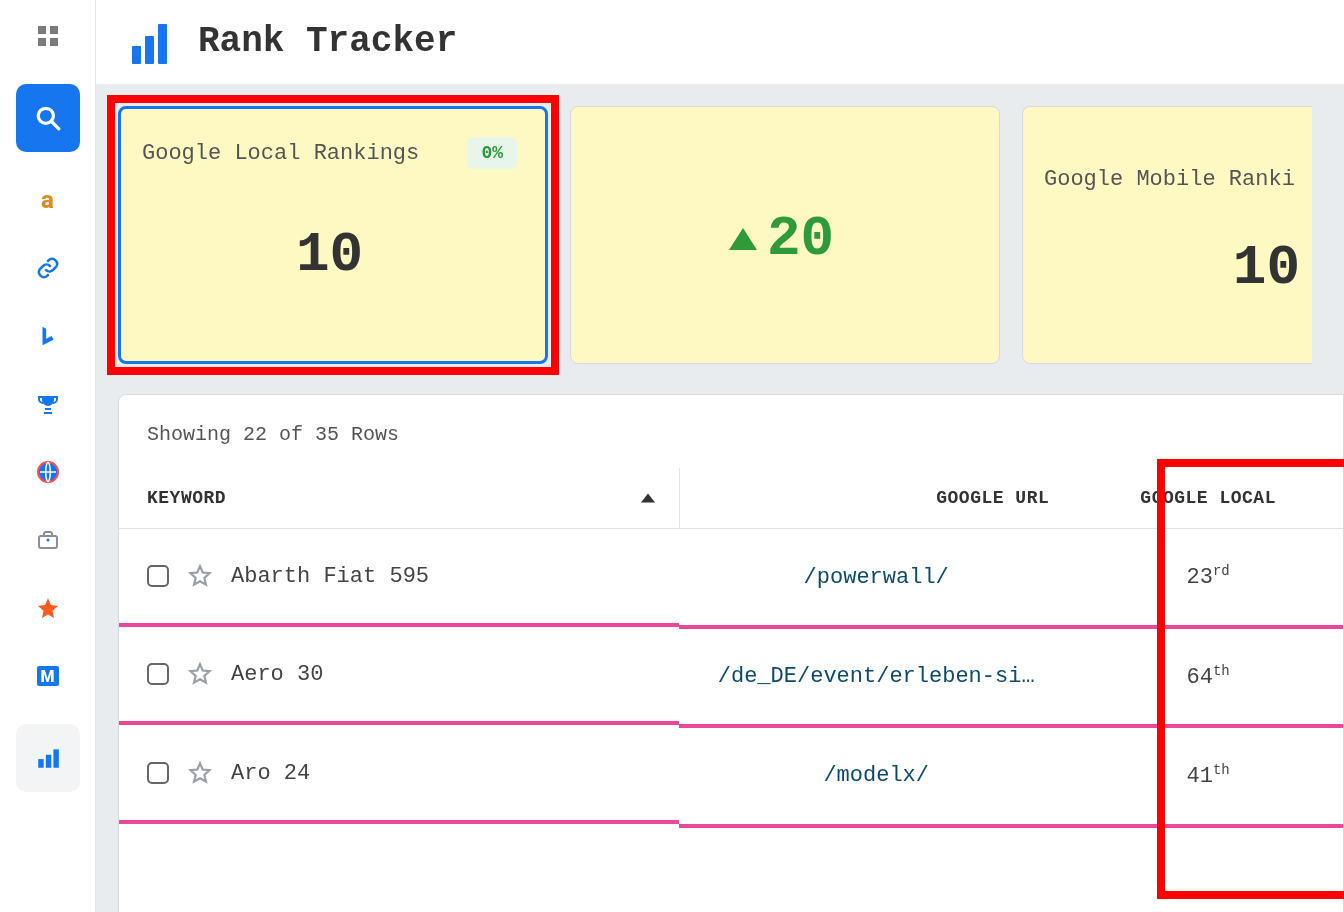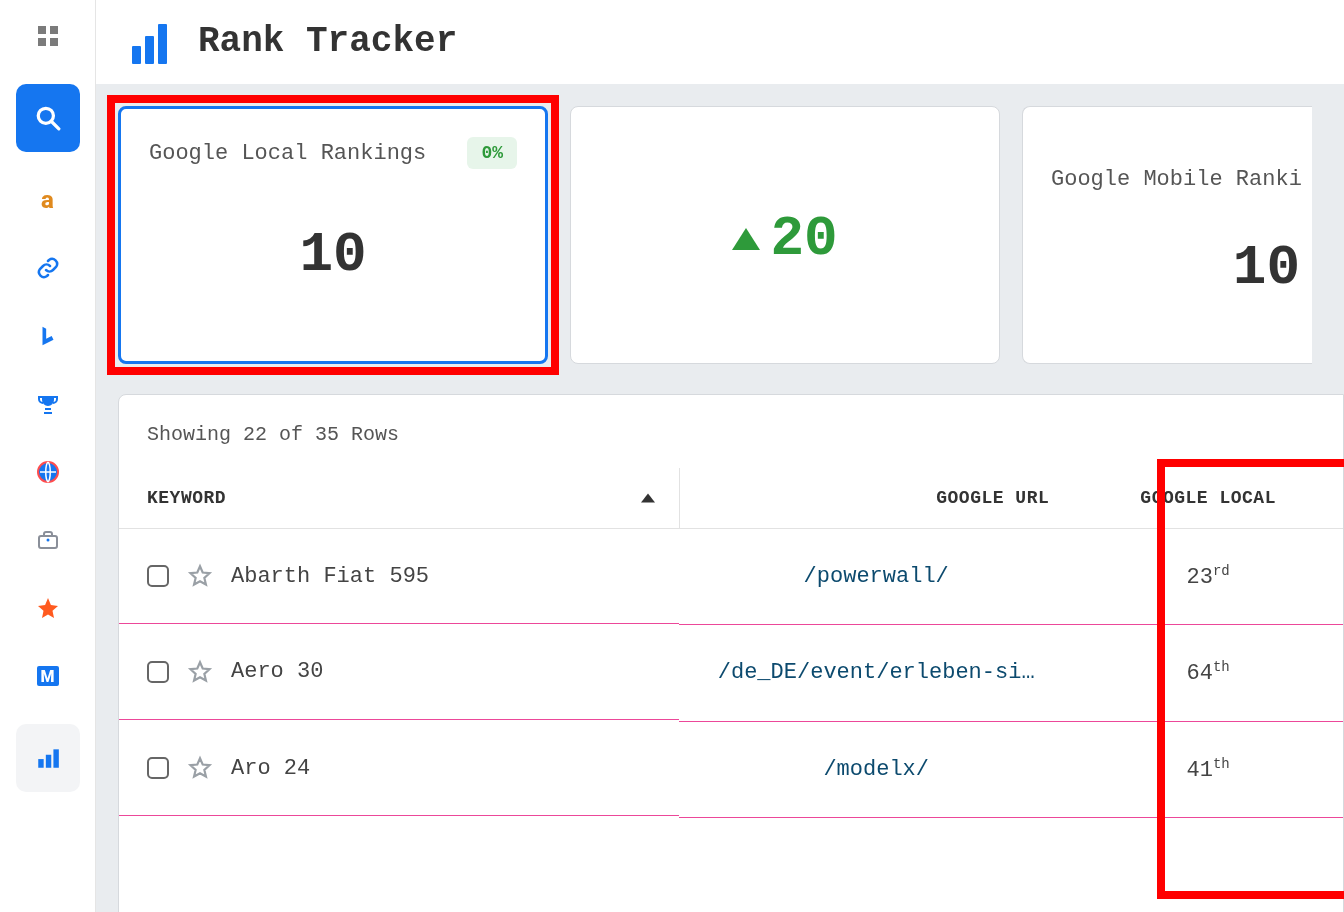--- a/index.html
+++ b/index.html
@@ -52,24 +52,24 @@
   .title-logo { width: 44px; height: 44px; display:flex; align-items:flex-end; gap:4px; }
   .tl-bar { width: 9px; background:#1576f0; border-radius:1px; }
   .page-title { font-size: 36px; font-weight: 700; color:#333; }
 
   .content { background:#e9ecef; flex:1; padding: 22px 0 0 22px; overflow:hidden; }
 
   .cards { display:flex; gap:22px; }
   .card {
     width: 430px;
     height: 258px;
-    background:#ffffff;
+    background:#fef9c3;
     border:1px solid #d6d9dd;
     border-radius:8px;
-    padding: 28px 28px 20px 28px;
+    padding: 28px 28px 20px 21px;
     display:flex;
     flex-direction:column;
     position:relative;
   }
   .card.selected { border:3px solid #1576f0; }
   .card-highlight-frame {
     position:absolute; inset:-14px; border:8px solid #ff0000; pointer-events:none;
   }
   .card-header { display:flex; align-items:center; justify-content:space-between; }
   .card-title { font-size: 22px; color:#555; }
@@ -112,21 +112,21 @@
   th.url { width:380px; text-align:right; }
   th.local { width:260px; text-align:center; }
   .sort-arrow { position:absolute; right:24px; top:50%; transform:translateY(-50%); }
   .sort-arrow .up {
     width:0;height:0;border-left:7px solid transparent;border-right:7px solid transparent;
     border-bottom:9px solid #333;
   }
   tbody td {
     font-size:22px; color:#444;
     padding: 34px 24px;
-    border-bottom:1px solid #ec4899;
+    border-bottom:4px solid #ec4899;
     white-space:nowrap; overflow:hidden; text-overflow:ellipsis;
   }
   td.kcell { padding-left:28px; display:flex; align-items:center; gap:18px; }
   .chk {
     width:22px; height:22px; border:2.5px solid #666; border-radius:5px; flex-shrink:0; cursor:pointer;
   }
   .star { width:26px; height:26px; flex-shrink:0; cursor:pointer; }
   td.url { text-align:center; color:#0c4a6e; }
   td.local { text-align:center; }
   td.local .ord { font-size:14px; vertical-align:super; }

